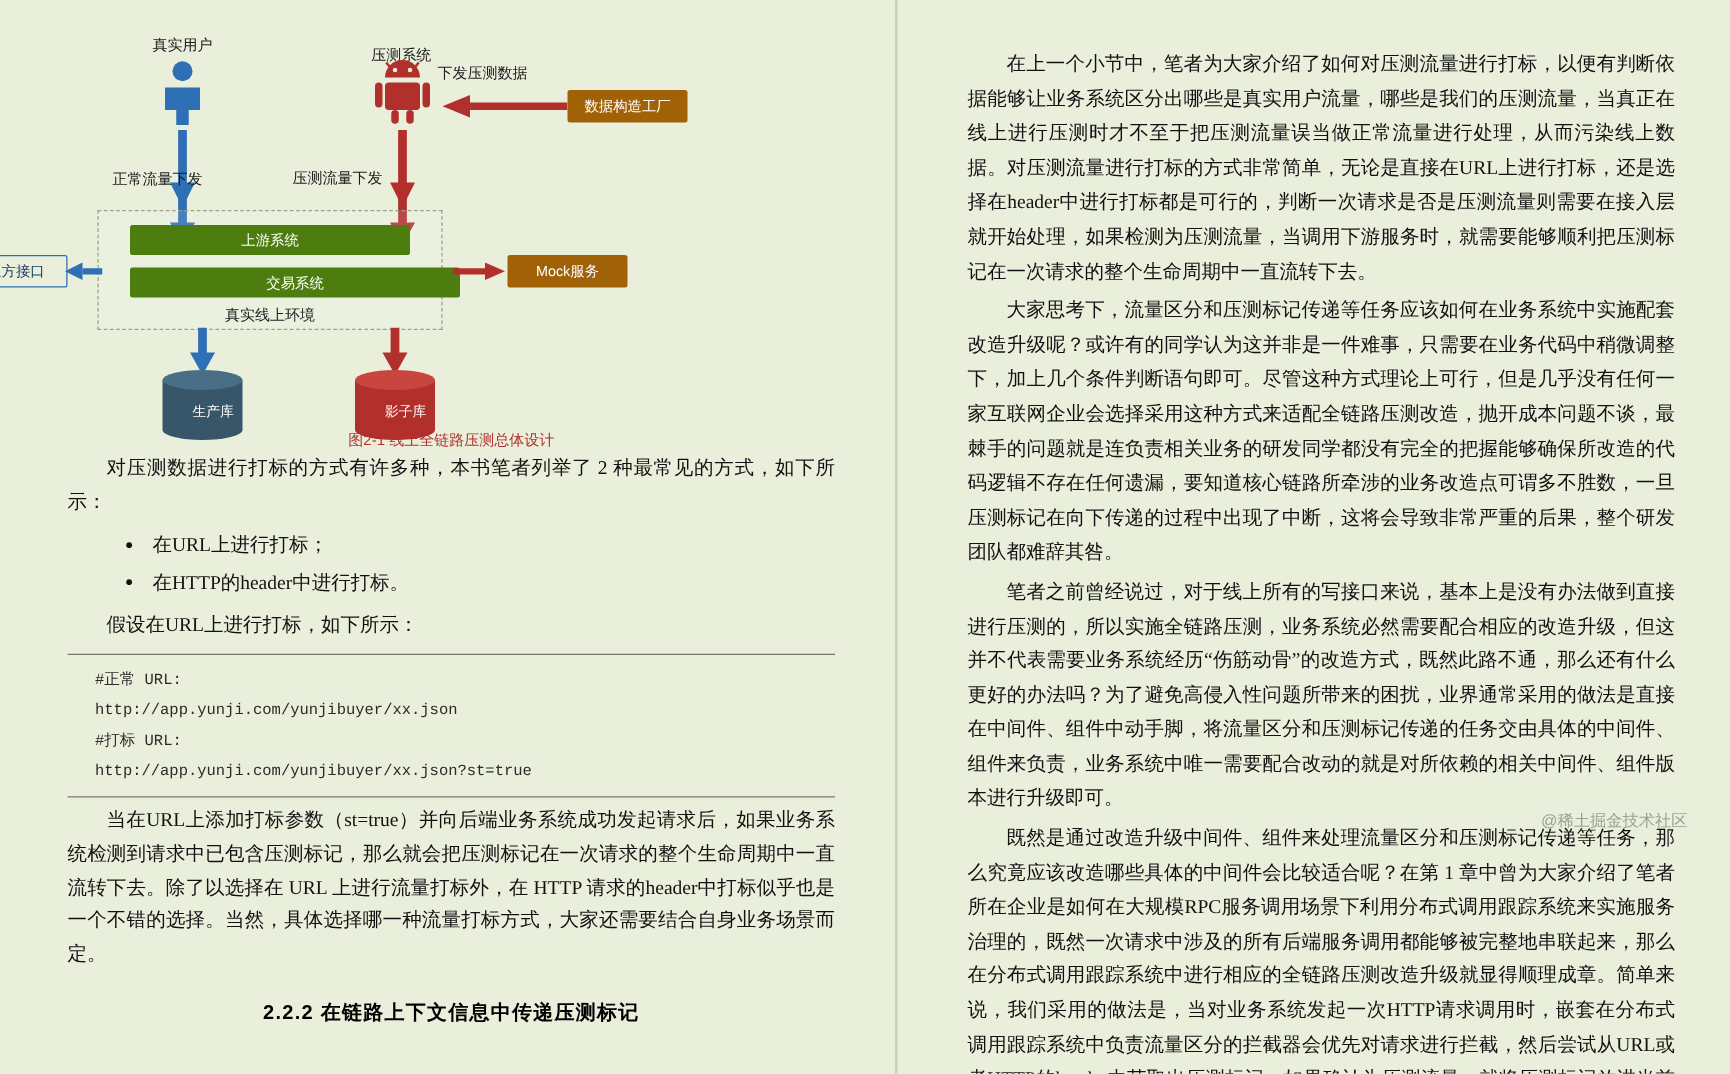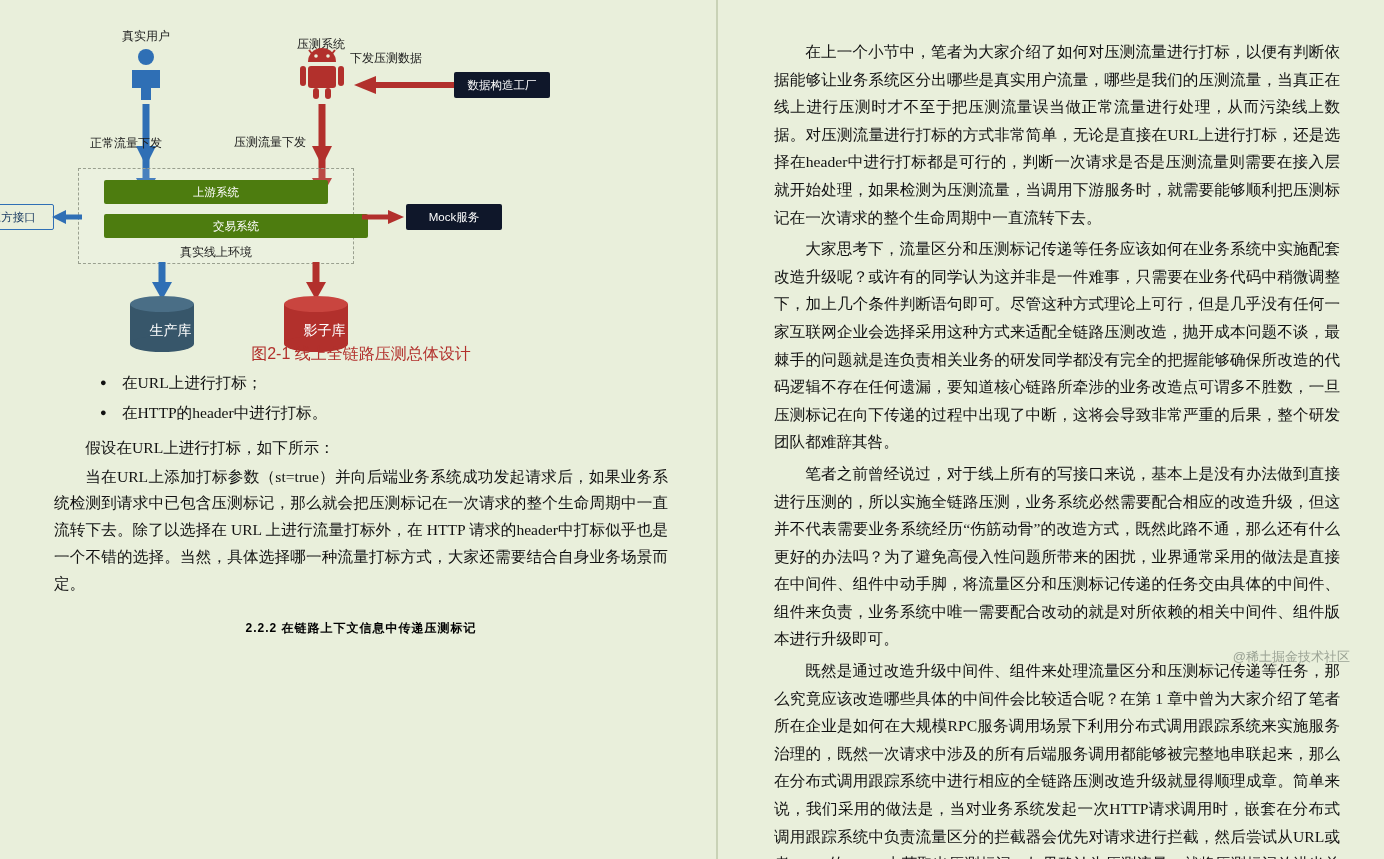--- a/index.html
+++ b/index.html
@@ -61,21 +61,21 @@
     justify-content: center;
     font-size: 11.5px;
     color: #ffffff;
     font-family: "Liberation Sans", sans-serif;
     border-radius: 2px;
   }
   .box-dark {
     background: #4d7c0f;
   }
   .box-red {
-    background: #0f172a;
+    background: #a16207;
   }
   .box-blue-outline {
     background: #e9efdb;
     border: 1.6px solid #2f6fb5;
     color: #1b3c63;
   }
   .dashed-env {
     position: absolute;
     border: 1.4px dashed #9aa08f;
     box-sizing: border-box;
@@ -101,30 +101,30 @@
     position: absolute;
     left: 0; bottom: 0;
     width: 64px; height: 16px;
     border-radius: 50%;
   }
   .cyl-label {
     position: absolute;
     width: 81px;
     text-align: center;
     top: 26px;
-    font-size: 14px;
+    font-size: 11px;
     color: #fff;
     font-family: "Liberation Sans", sans-serif;
   }
   .fig-caption {
     position: absolute;
     width: 100%;
     text-align: center;
     top: 322px;
-    font-size: 16px;
+    font-size: 12px;
     color: #b2302c;
     font-family: "Liberation Sans", sans-serif;
   }
 
   
   p.body-text {
     font-size: 15.6px;
     line-height: 1.72;
     color: #111;
     margin: 0 0 2px 0;
@@ -164,21 +164,21 @@
     padding: 8px 0 8px 22px;
     font-family: "Liberation Mono", monospace;
     font-size: 12.4px;
     line-height: 1.95;
     color: #2b2b2b;
   }
   .code-block div {
     white-space: pre;
   }
   h2.section-title {
-    font-size: 12px;
+    font-size: 16px;
     font-family: "Liberation Sans", sans-serif;
     font-weight: bold;
     text-align: center;
     margin: 22px 0 0 0;
     color: #000;
     letter-spacing: 1px;
   }
   .watermark {
     position: absolute;
     right: 34px;
@@ -282,28 +282,35 @@
       <div class="cyl" style="left:206px; top:274px;">
         <div class="body" style="background:#b2302c;"></div>
         <div class="top" style="background:#c9453f;"></div>
         <div class="bot" style="background:#b2302c;"></div>
         <div class="cyl-label">影子库</div>
       </div>
 
       <div class="fig-caption">图2-1  线上全链路压测总体设计</div>
     </div>
 
+    <p class="body-text">对压测数据进行打标的方式有许多种，本书笔者列举了 2 种最常见的方式，如下所示：</p>
 
     <ul class="bullets">
       <li>在URL上进行打标；</li>
       <li>在HTTP的header中进行打标。</li>
     </ul>
 
     <p class="body-text">假设在URL上进行打标，如下所示：</p>
 
+    <div class="code-block">
+      <div>#正常 URL:</div>
+      <div>http://app.yunji.com/yunjibuyer/xx.json</div>
+      <div>#打标 URL:</div>
+      <div>http://app.yunji.com/yunjibuyer/xx.json?st=true</div>
+    </div>
 
     <p class="body-text">当在URL上添加打标参数（st=true）并向后端业务系统成功发起请求后，如果业务系统检测到请求中已包含压测标记，那么就会把压测标记在一次请求的整个生命周期中一直流转下去。除了以选择在 URL 上进行流量打标外，在 HTTP 请求的header中打标似乎也是一个不错的选择。当然，具体选择哪一种流量打标方式，大家还需要结合自身业务场景而定。</p>
 
     <h2 class="section-title">2.2.2  在链路上下文信息中传递压测标记</h2>
   </div>
 
   <div class="gutter"></div>
 
   <div class="col-right">
     <p class="body-text">在上一个小节中，笔者为大家介绍了如何对压测流量进行打标，以便有判断依据能够让业务系统区分出哪些是真实用户流量，哪些是我们的压测流量，当真正在线上进行压测时才不至于把压测流量误当做正常流量进行处理，从而污染线上数据。对压测流量进行打标的方式非常简单，无论是直接在URL上进行打标，还是选择在header中进行打标都是可行的，判断一次请求是否是压测流量则需要在接入层就开始处理，如果检测为压测流量，当调用下游服务时，就需要能够顺利把压测标记在一次请求的整个生命周期中一直流转下去。</p>

